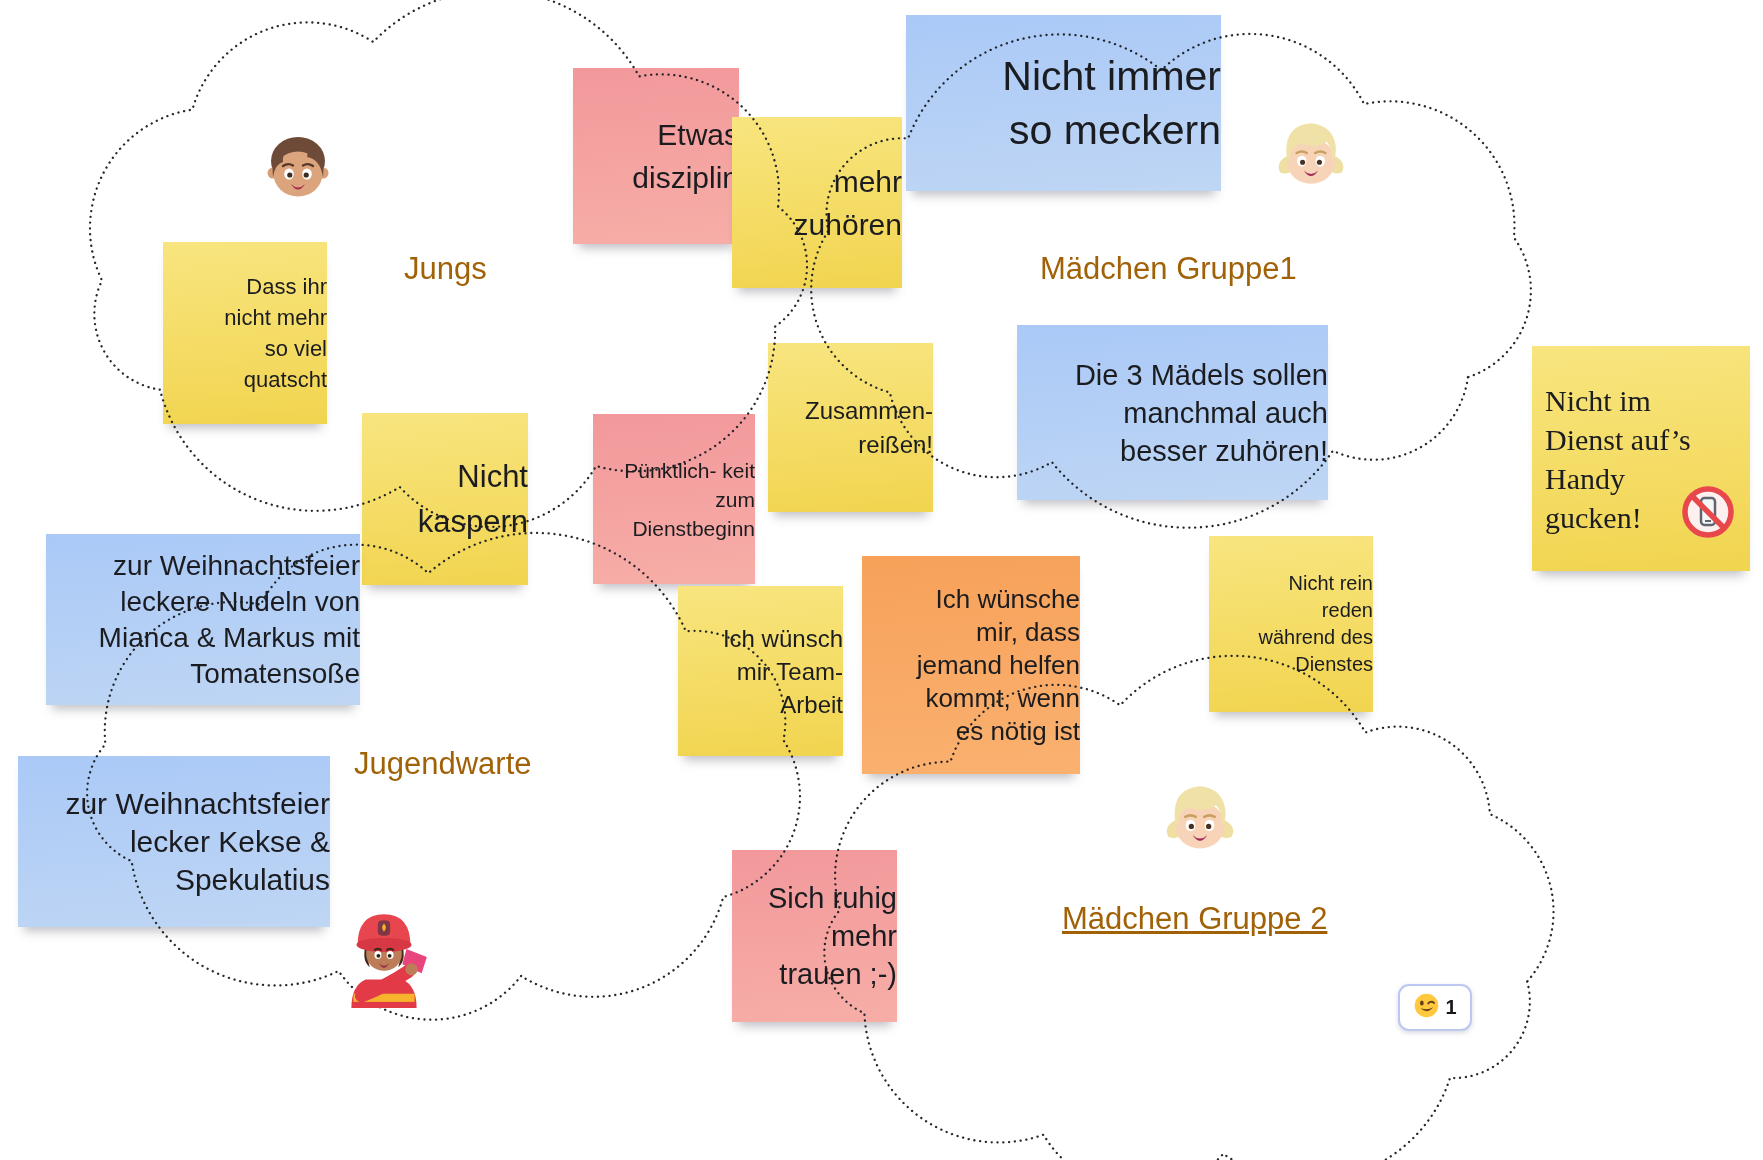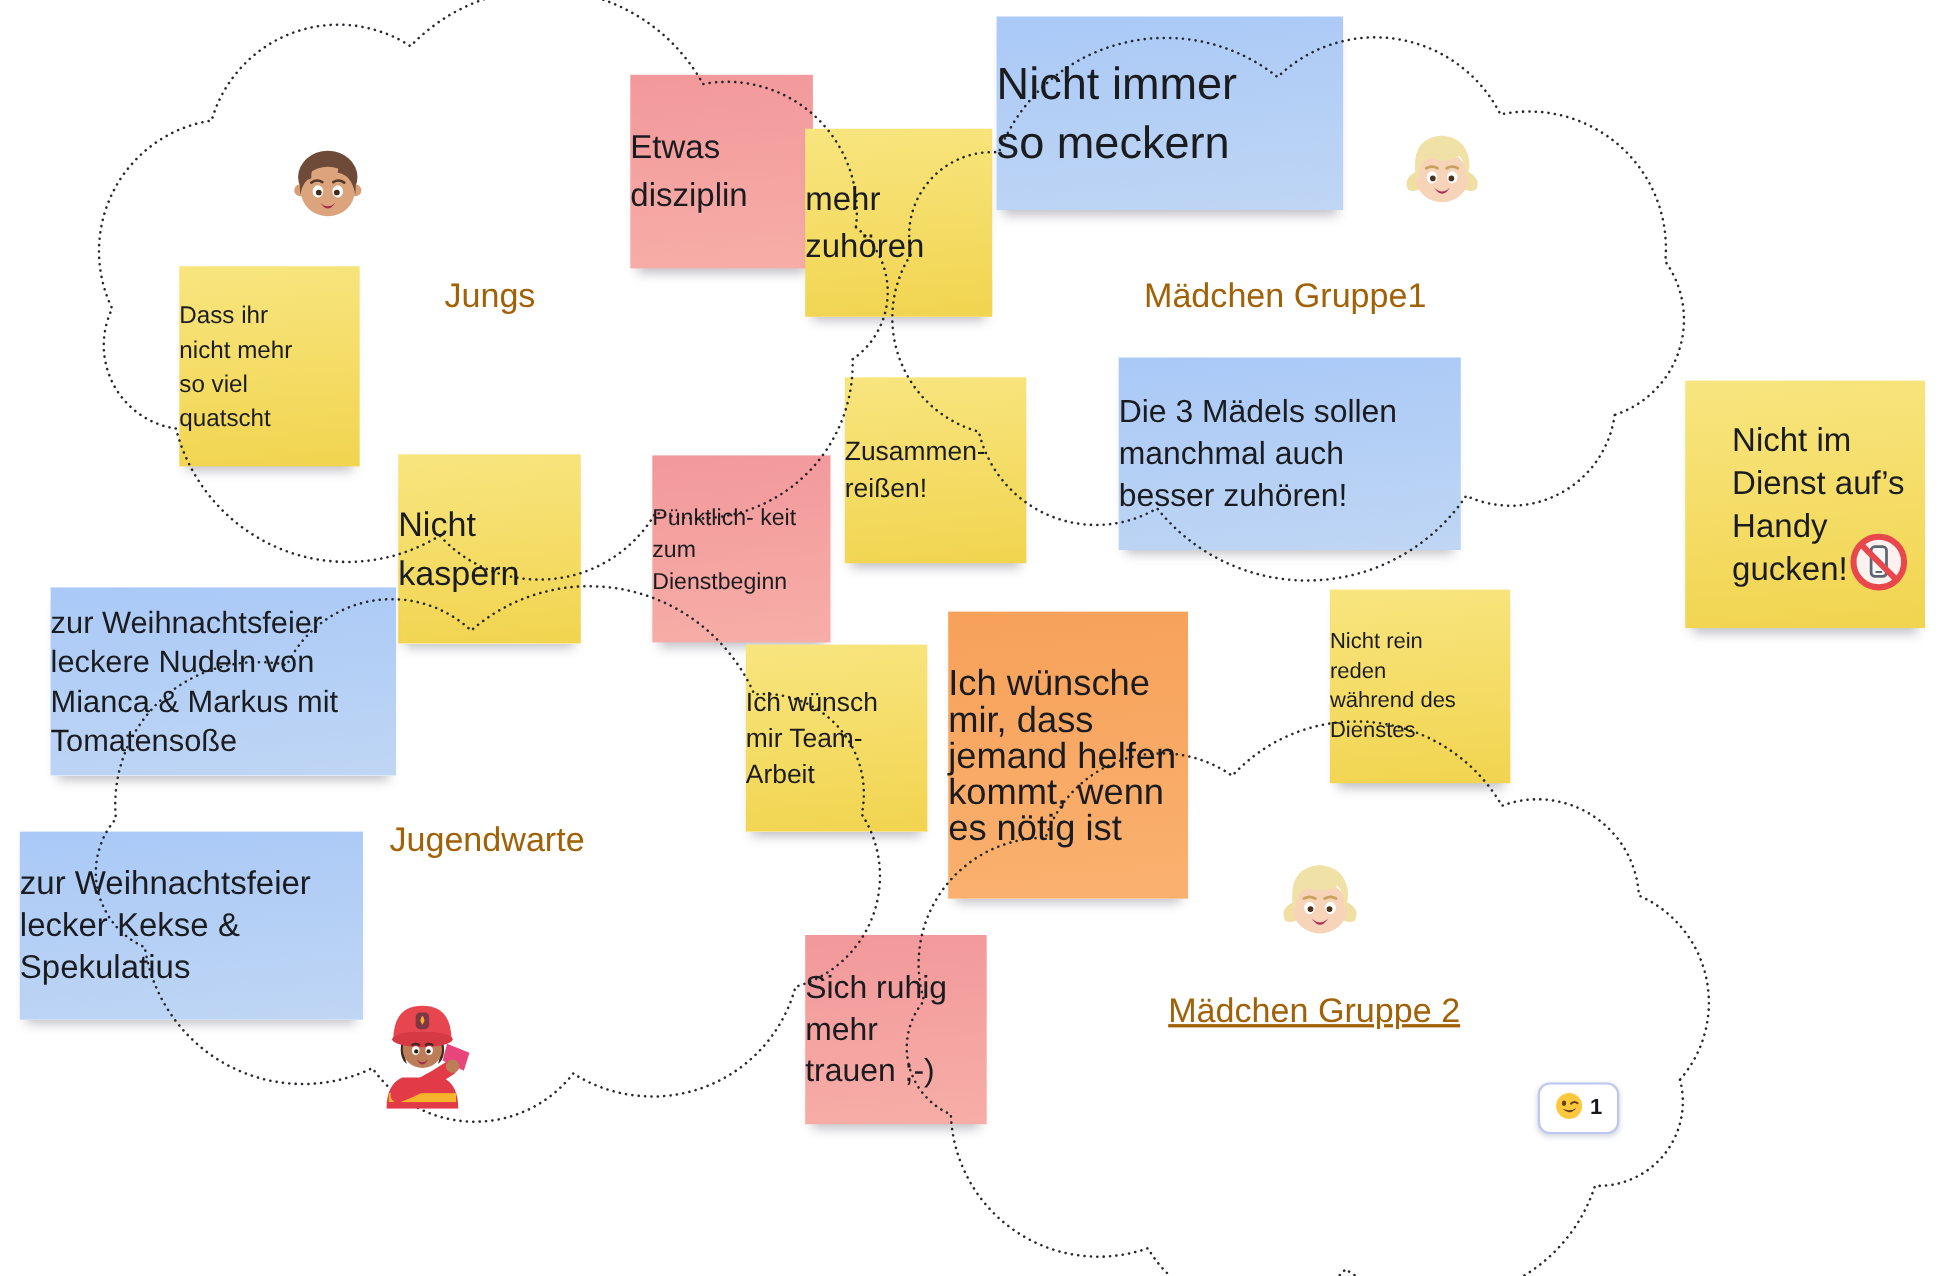--- a/index.html
+++ b/index.html
@@ -4,28 +4,28 @@
 <style>
   html,body{margin:0;padding:0;background:#ffffff;}
   .stage{
     position:relative;width:1763px;height:1160px;background:#ffffff;overflow:hidden;
     font-family:"Liberation Sans", sans-serif;color:#1b1c20;
   }
   .clouds-layer{position:absolute;left:0;top:0;width:1763px;height:1160px;z-index:3;pointer-events:none;}
   .cloud-path{fill:none;stroke:#181b20;stroke-width:2.3;stroke-dasharray:0.1 5.7;stroke-linecap:round;opacity:.95;}
   .note{
     position:absolute;z-index:2;display:flex;align-items:center;justify-content:center;
-    text-align:left;box-shadow:0 10px 10px -6px rgba(70,70,85,.35);
+    text-align:right;box-shadow:0 10px 10px -6px rgba(70,70,85,.35);
   }
   .note-text{white-space:pre-line;display:block;width:100%;}
   .note--yellow{background:linear-gradient(175deg,#F8E57F 0%,#F1D44F 100%);}
   .note--pink{background:linear-gradient(175deg,#F2989B 0%,#F7AEA7 100%);margin-left:24px;}
   .note--blue{background:linear-gradient(175deg,#AAC9F7 0%,#BFD6F4 100%);}
   .note--orange{background:linear-gradient(175deg,#F7A159 0%,#FAB170 100%);}
-  .note--left{justify-content:center;text-align:left;padding-left:24px;box-sizing:border-box;}
+  .note--left{justify-content:flex-start;text-align:left;padding-left:13px;box-sizing:border-box;font-family:Liberation Serif, serif;}
   .cloud-label{position:absolute;z-index:4;font-size:31px;color:#a16207;}
   .avatar{position:absolute;z-index:4;}
   .note-icon{position:absolute;right:14px;bottom:22px;}
   .reaction-badge{
     position:absolute;z-index:5;left:1398px;top:984px;width:74px;height:47px;
     background:#ffffff;border:2px solid #BCC8F2;border-radius:11px;box-sizing:border-box;
     display:flex;align-items:center;justify-content:center;gap:5px;
     box-shadow:0 2px 5px rgba(40,50,90,.18);
   }
   .reaction-count{font-size:20px;font-weight:700;color:#17181c;}
@@ -75,21 +75,21 @@
       <span class="note-text">zur Weihnachtsfeier
 leckere Nudeln von
 Mianca &amp; Markus mit
 Tomatensoße</span>
     </div>
   <div class="note note--yellow" style="left:678px;top:586px;width:165px;height:170px;font-size:24px;line-height:33px;">
       <span class="note-text">Ich wünsch
 mir Team-
 Arbeit</span>
     </div>
-  <div class="note note--orange" style="left:862px;top:556px;width:218px;height:261px;font-size:33px;line-height:33px;">
+  <div class="note note--orange" style="left:862px;top:556px;width:218px;height:218px;font-size:26px;line-height:33px;">
       <span class="note-text">Ich wünsche
 mir, dass
 jemand helfen
 kommt, wenn
 es nötig ist</span>
     </div>
   <div class="note note--yellow" style="left:1209px;top:536px;width:164px;height:176px;font-size:20px;line-height:27px;">
       <span class="note-text">Nicht rein
 reden
 während des

